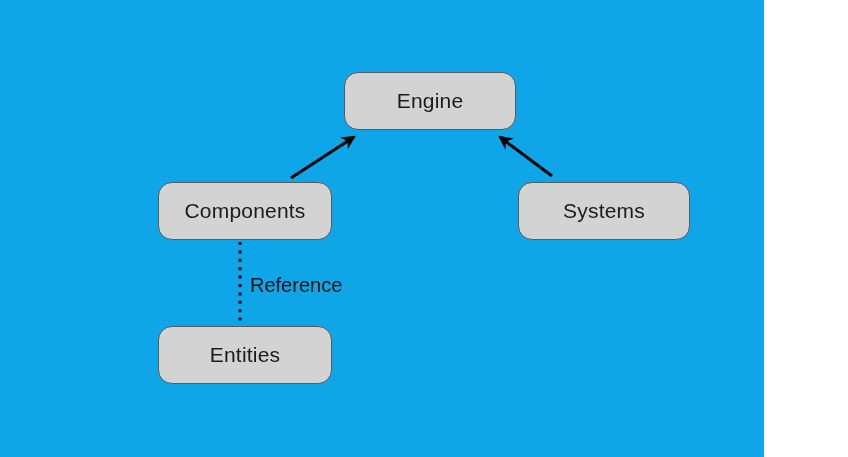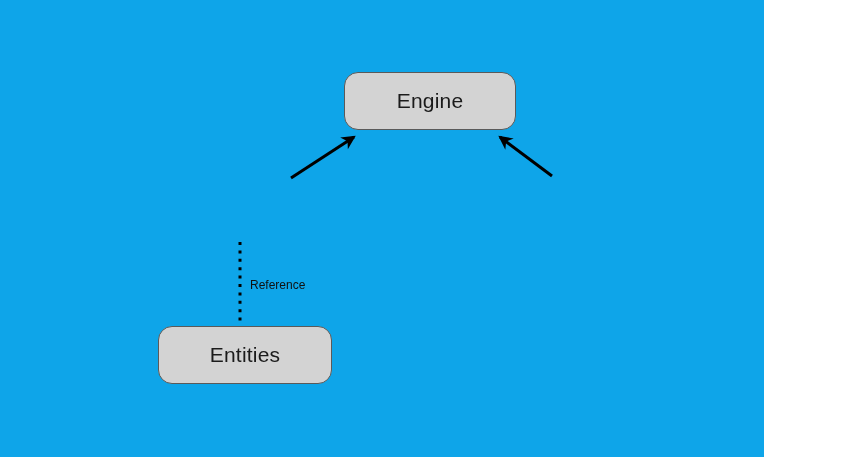--- a/index.html
+++ b/index.html
@@ -38,21 +38,21 @@
     letter-spacing: 0.2px;
   }
   .node-engine     { left: 344px; top: 72px;  width: 172px; height: 58px; }
   .node-components { left: 158px; top: 182px; width: 174px; height: 58px; }
   .node-systems    { left: 518px; top: 182px; width: 172px; height: 58px; }
   .node-entities   { left: 158px; top: 326px; width: 174px; height: 58px; text-align: right; }
   .edge-label {
     position: absolute;
     left: 250px;
     top: 274px;
-    font-size: 12px;
+    font-size: 20px;
     line-height: 22px;
     color: #111111;
     white-space: nowrap;
   }
 </style>
 </head>
 <body>
 
 <div class="canvas">
 
@@ -65,19 +65,21 @@
 
     <line x1="291" y1="178" x2="354" y2="137" stroke="#000000" stroke-width="3" marker-end="url(#arrowhead)"></line>
 
     <line x1="552" y1="176" x2="500" y2="137" stroke="#000000" stroke-width="3" marker-end="url(#arrowhead)"></line>
 
     <line x1="240" y1="242" x2="240" y2="324" stroke="#000000" stroke-width="3" stroke-dasharray="3 5.4"></line>
   </svg>
 
   <div class="node node-engine">Engine</div>
 
+  <div class="node node-components">Components</div>
 
+  <div class="node node-systems">Systems</div>
 
   <div class="node node-entities">Entities</div>
 
   <div class="edge-label">Reference</div>
 
 </div>
 
 </body></html>

